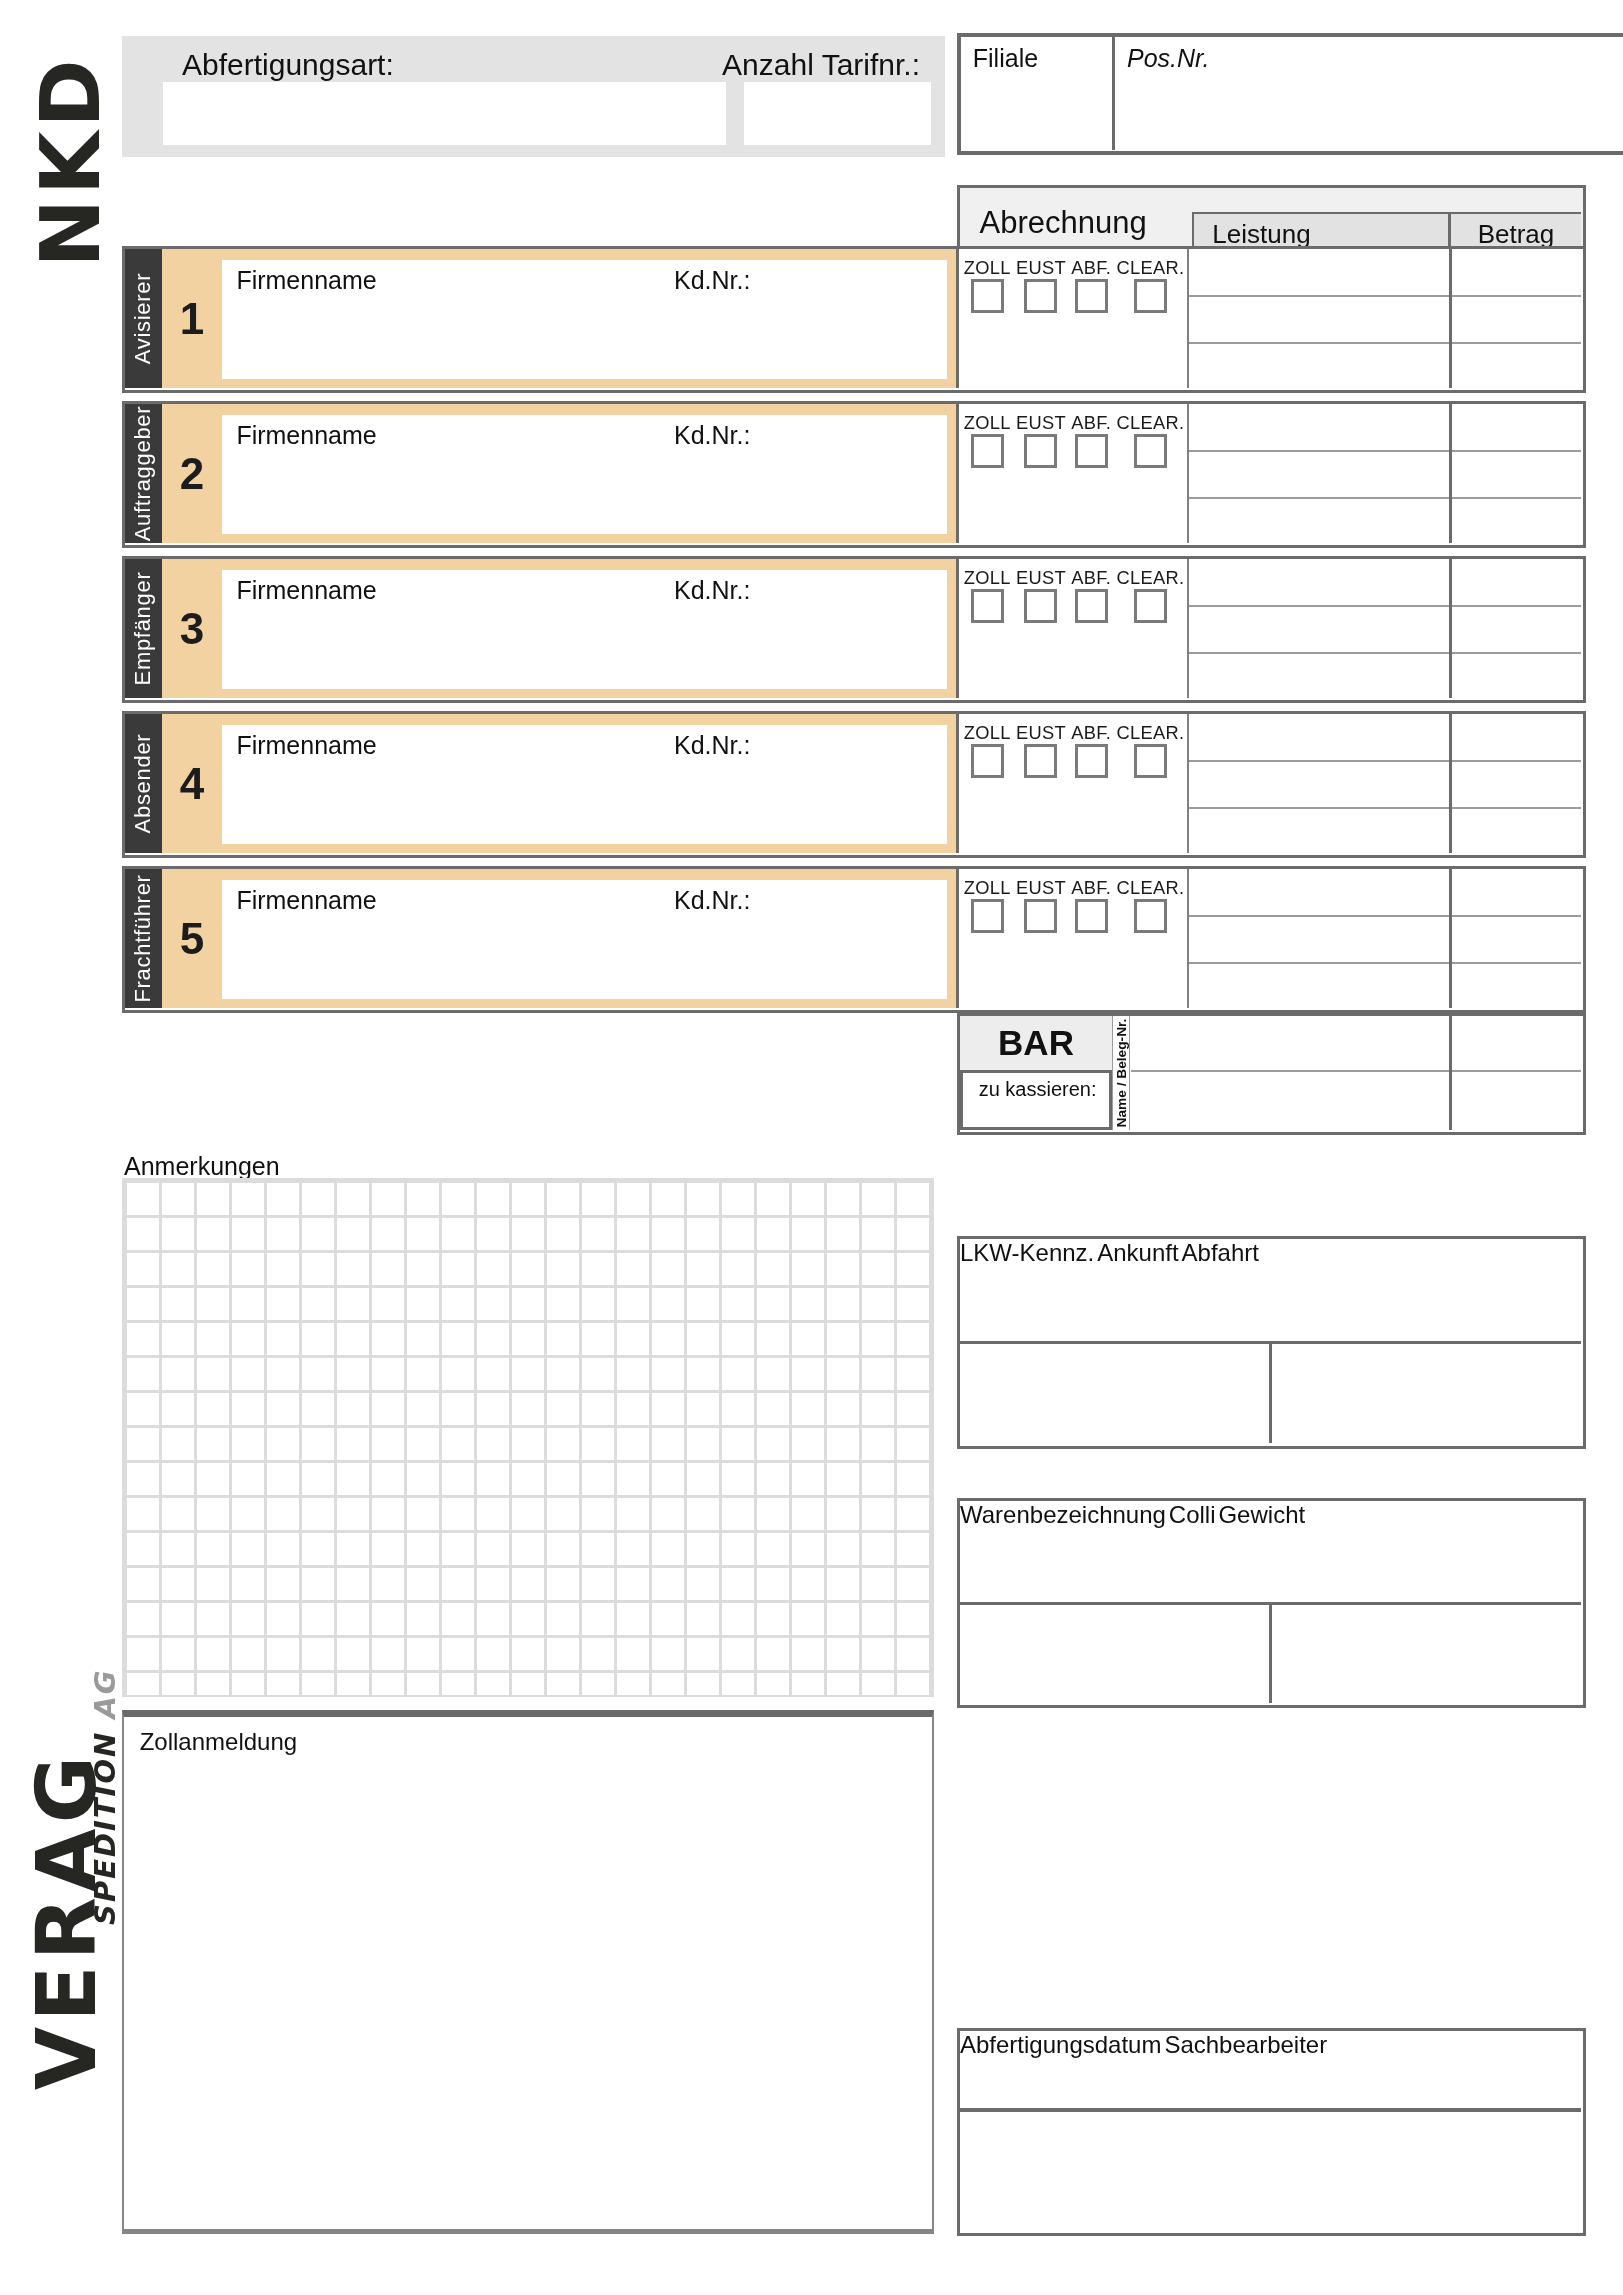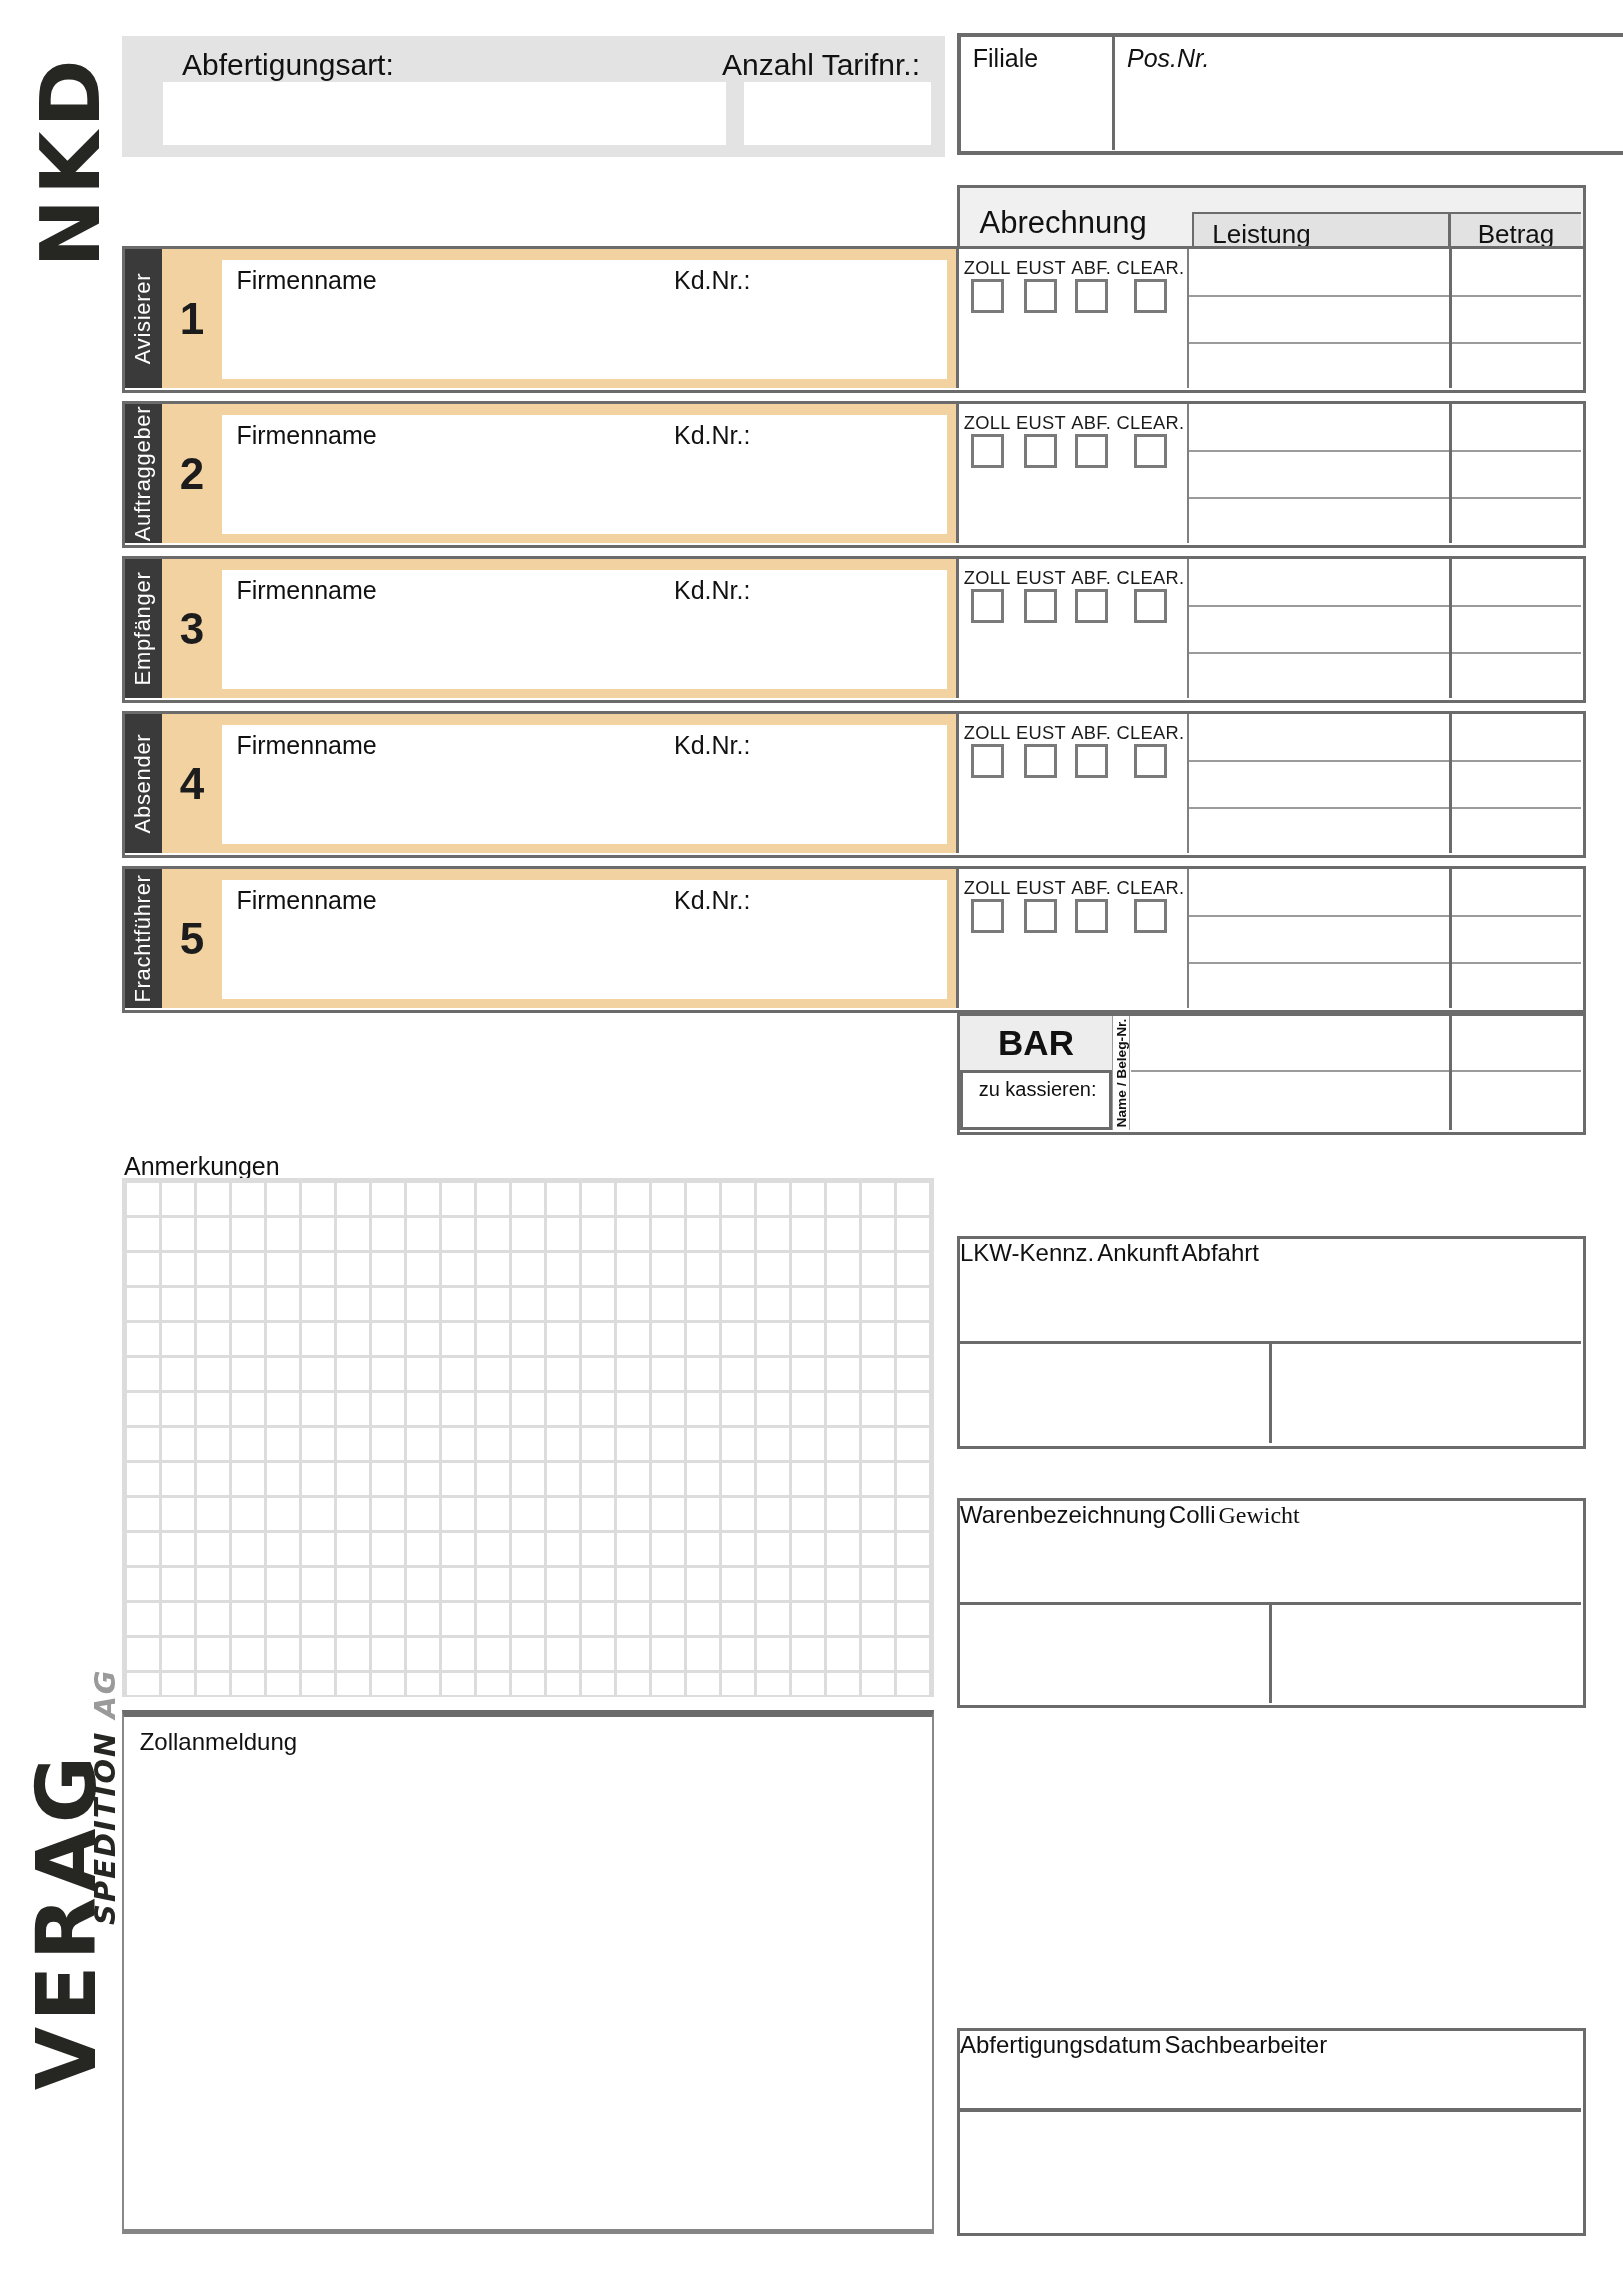--- a/index.html
+++ b/index.html
@@ -351,21 +351,21 @@
     <div style="left:0;top:0;width:621px;height:102px;"></div>
     <div style="left:0;top:105px;width:309px;height:99px;"></div>
     <div style="left:311px;top:105px;width:310px;height:99px;"></div>
   </div>
 
   <div class="abs infobox waren">
     <span class="lab" style="left:10.5px;top:6.5px;">Warenbezeichnung</span>
     <div class="hdiv"></div>
     <div class="vdiv"></div>
     <span class="lab" style="left:10.5px;top:111px;">Colli</span>
-    <span class="lab" style="left:323px;top:111px;font-family:Liberation Serif, serif;">Gewicht</span>
+    <span class="lab" style="left:323px;top:111px;">Gewicht</span>
     <div style="left:0;top:0;width:621px;height:101px;"></div>
     <div style="left:0;top:104px;width:309px;height:98px;"></div>
     <div style="left:311px;top:104px;width:310px;height:98px;"></div>
   </div>
 
   <div class="abs zoll">
     <span class="lab">Zollanmeldung</span>
   </div>
 
   <div class="abs infobox datum">

